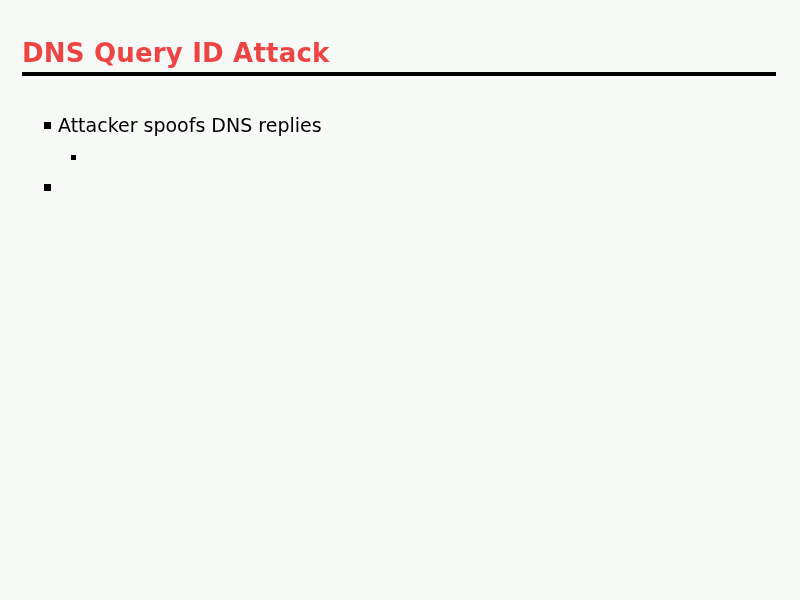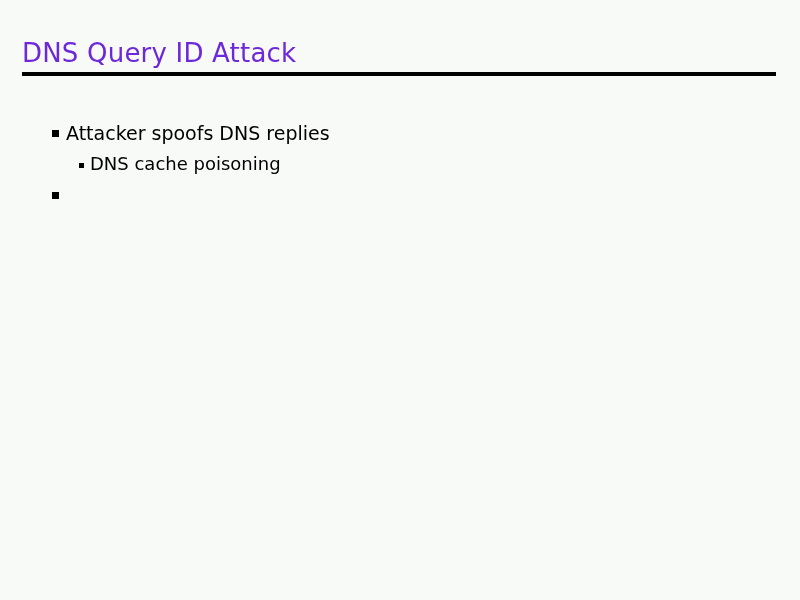--- a/index.html
+++ b/index.html
@@ -29,43 +29,43 @@
     position: absolute;
     left: 22px;
     top: 36px;
     width: 756px;
   }
 
   #slide-title {
     font-family: "DejaVu Sans", "Liberation Sans", sans-serif;
     font-size: 26px;
     line-height: 34px;
-    font-weight: 400;
+    font-weight: 700;
     letter-spacing: 0.2px;
-    color: #6d28d9;
+    color: #ef4444;
     white-space: nowrap;
   }
 
   #title-rule {
     position: absolute;
     left: 22px;
     top: 72px;
     width: 754px;
     height: 4px;
     background: #000000;
   }
 
   
   #body-list {
     position: absolute;
     left: 0;
     top: 112px;
     width: 688px;
     list-style: none;
-    margin: 8px;
+    margin: 0;
     padding: 0;
   }
 
   .bullet-row {
     position: relative;
     height: 31px;
     margin: 0;
     padding: 0;
     white-space: nowrap;
   }
@@ -123,20 +123,19 @@
 
   <div id="title-rule"></div>
 
   <ul id="body-list">
       <li class="bullet-row level-1">
         <span class="bullet-marker"></span>
         <span class="bullet-text">Attacker spoofs DNS replies</span>
       </li>
       <li class="bullet-row level-2">
         <span class="bullet-marker"></span>
-        <span class="bullet-text">DNS cache poisoning</span>
       </li>
       <li class="bullet-row level-1">
         <span class="bullet-marker"></span>
       </li>
     </ul>
 
 </div>
 
 </body></html>

